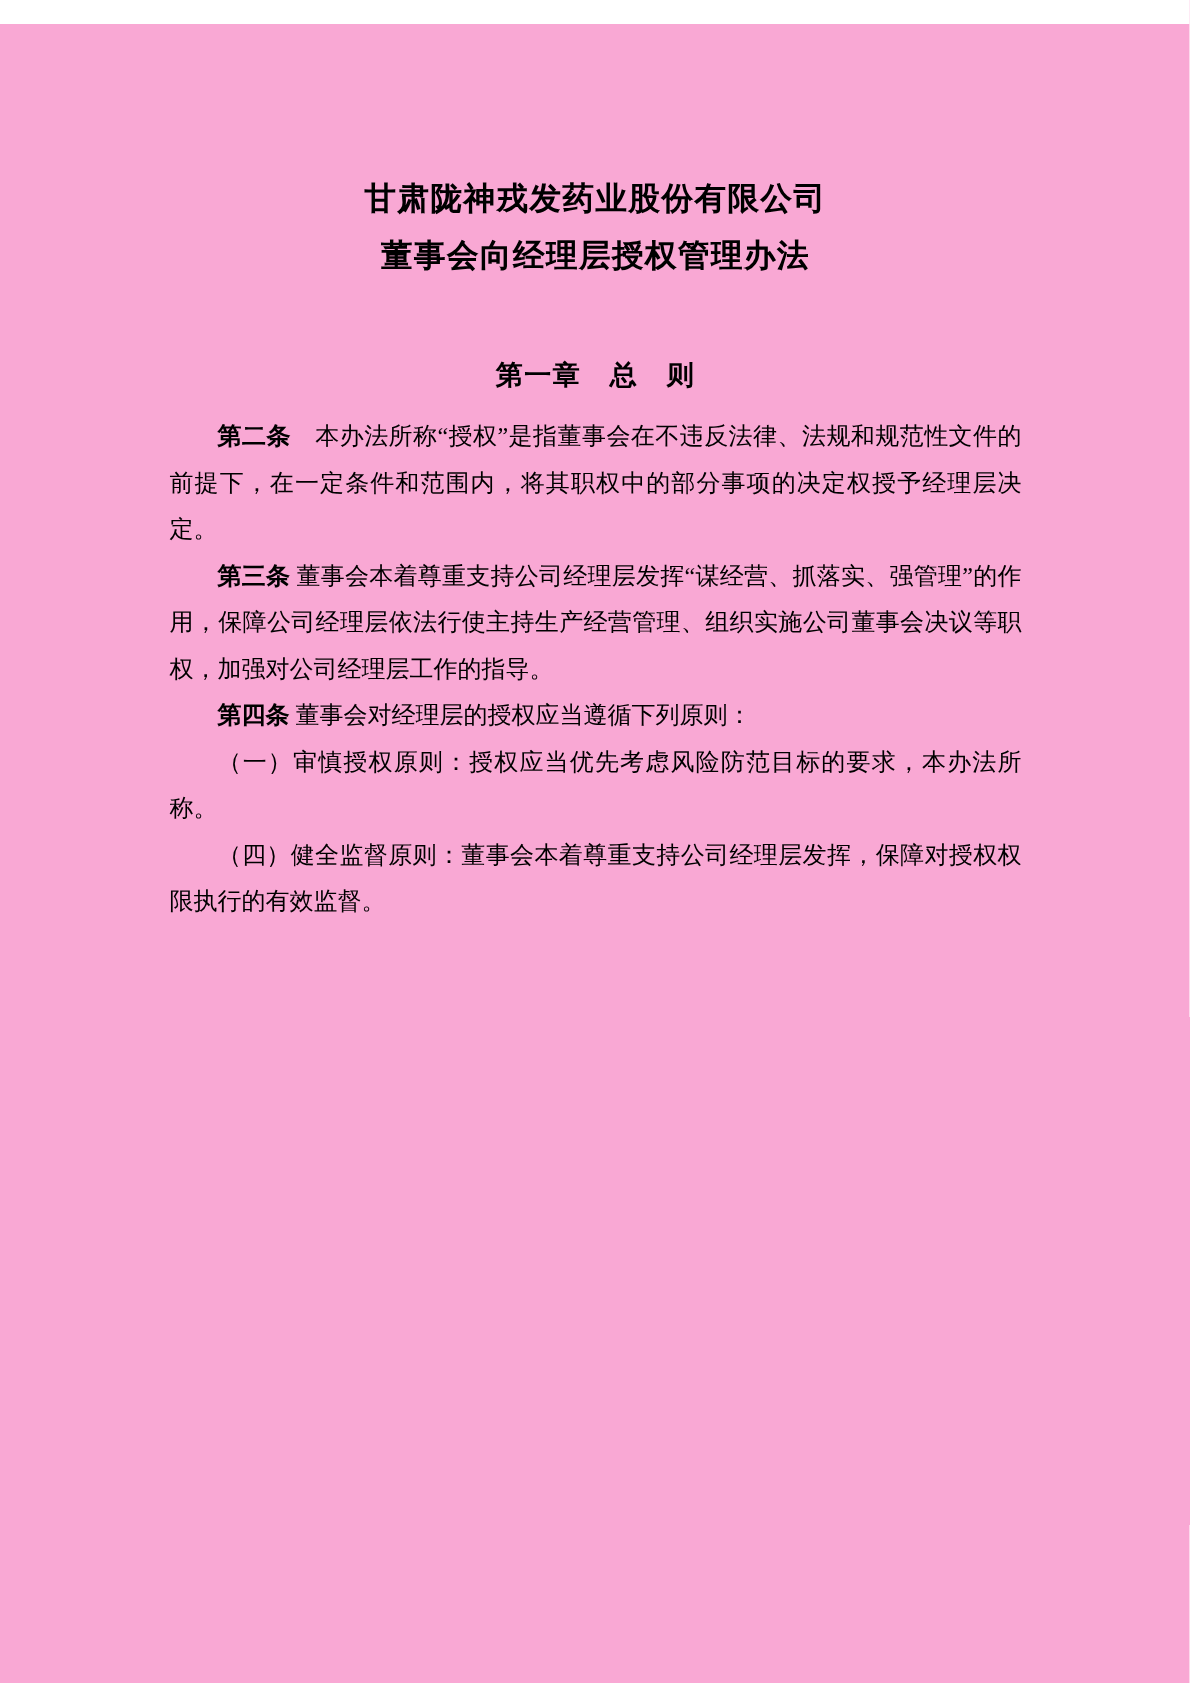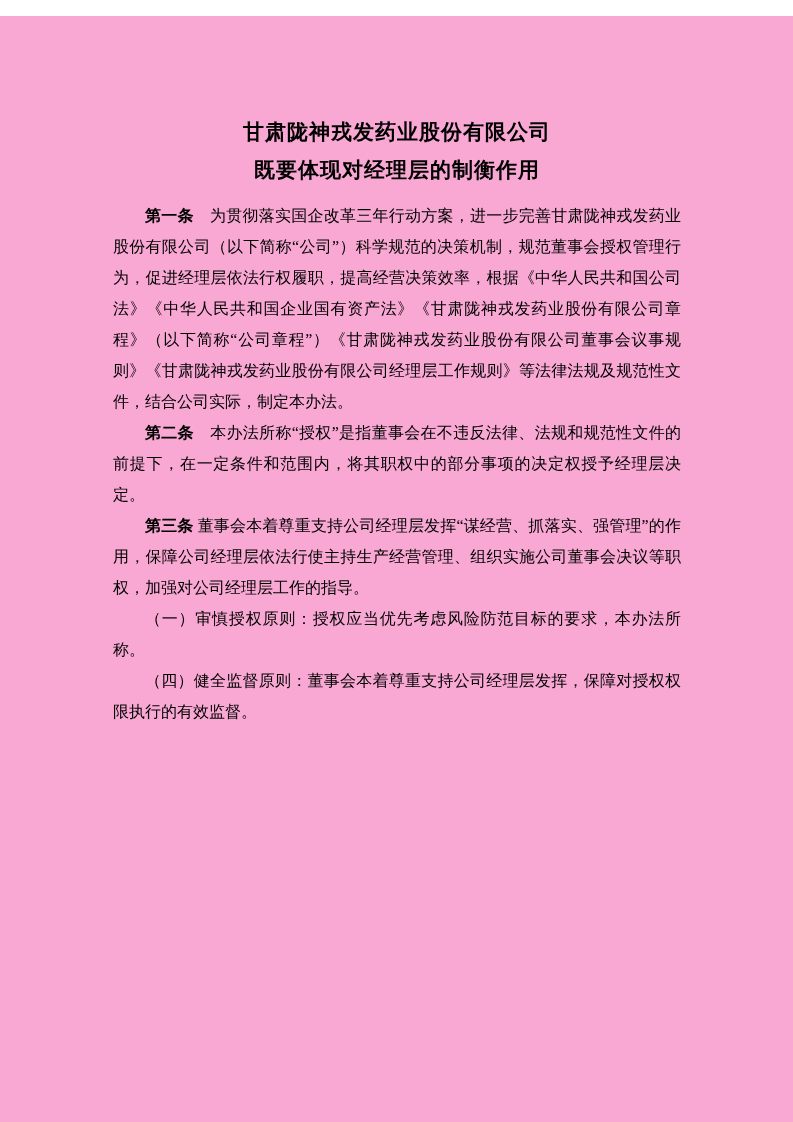--- a/index.html
+++ b/index.html
@@ -48,25 +48,26 @@
     font-weight: bold;
   }
 </style>
 </head>
 <body>
 
 <div class="page">
 
   <div class="doc-title">
     <div>甘肃陇神戎发药业股份有限公司</div>
-    <div>既要体现对经理层的制衡作用</div>
+    <div>董事会向经理层授权管理办法</div>
   </div>
 
+  <div class="chapter-heading">第一章　总　则</div>
 
   <div class="chapter-body">
-    <p><b>第一条</b><span>　为贯彻落实国企改革三年行动方案，进一步完善甘肃陇神戎发药业股份有限公司（以下简称“公司”）科学规范的决策机制，规范董事会授权管理行为，促进经理层依法行权履职，提高经营决策效率，根据《中华人民共和国公司法》《中华人民共和国企业国有资产法》《甘肃陇神戎发药业股份有限公司章程》（以下简称“公司章程”）《甘肃陇神戎发药业股份有限公司董事会议事规则》《甘肃陇神戎发药业股份有限公司经理层工作规则》等法律法规及规范性文件，结合公司实际，制定本办法。</span></p>
     <p><b>第二条</b><span>　本办法所称“授权”是指董事会在不违反法律、法规和规范性文件的前提下，在一定条件和范围内，将其职权中的部分事项的决定权授予经理层决定。</span></p>
     <p><b>第三条</b><span> 董事会本着尊重支持公司经理层发挥“谋经营、抓落实、强管理”的作用，保障公司经理层依法行使主持生产经营管理、组织实施公司董事会决议等职权，加强对公司经理层工作的指导。</span></p>
+    <p><b>第四条</b><span> 董事会对经理层的授权应当遵循下列原则：</span></p>
     <p><b></b><span>（一）审慎授权原则：授权应当优先考虑风险防范目标的要求，本办法所称。</span></p>
     <p><b></b><span>（四）健全监督原则：董事会本着尊重支持公司经理层发挥，保障对授权权限执行的有效监督。</span></p>
   </div>
 
 </div>
 
 </body></html>

